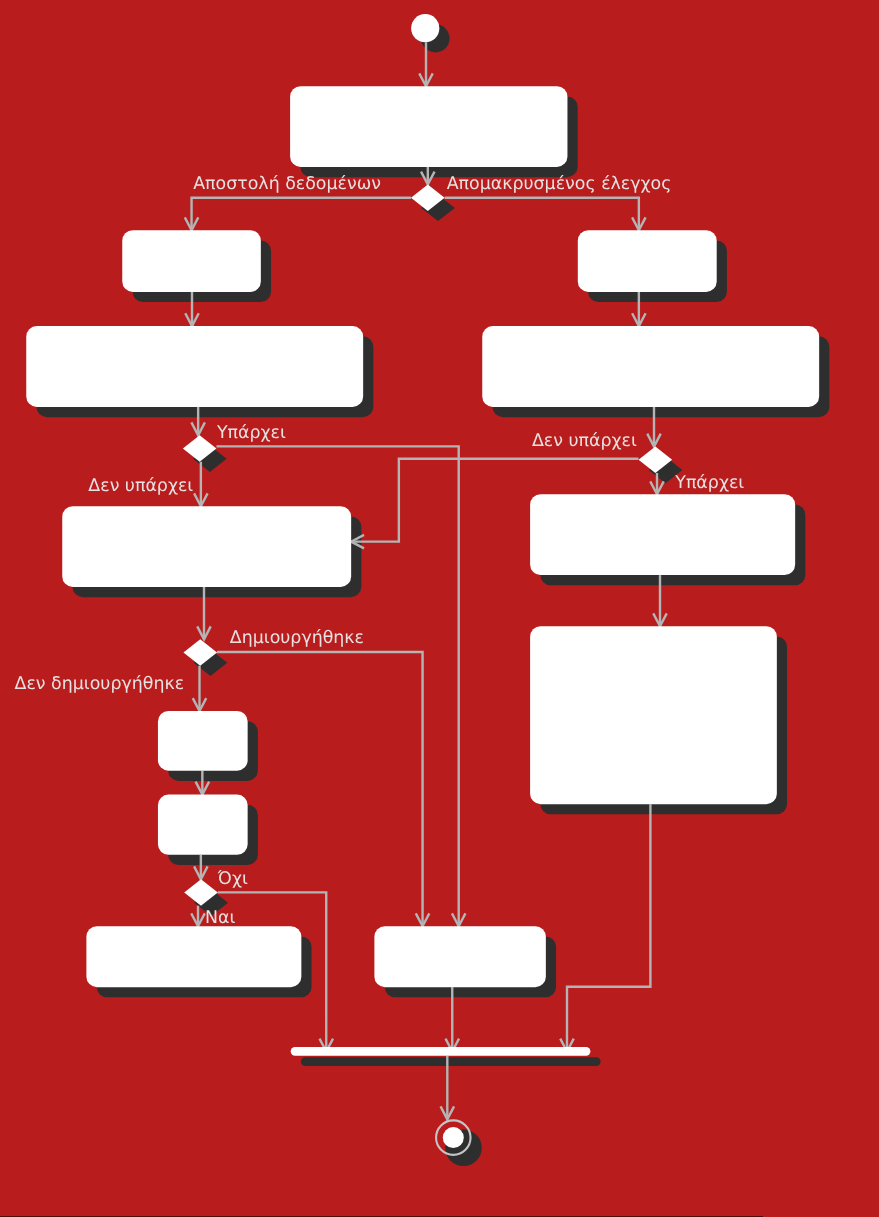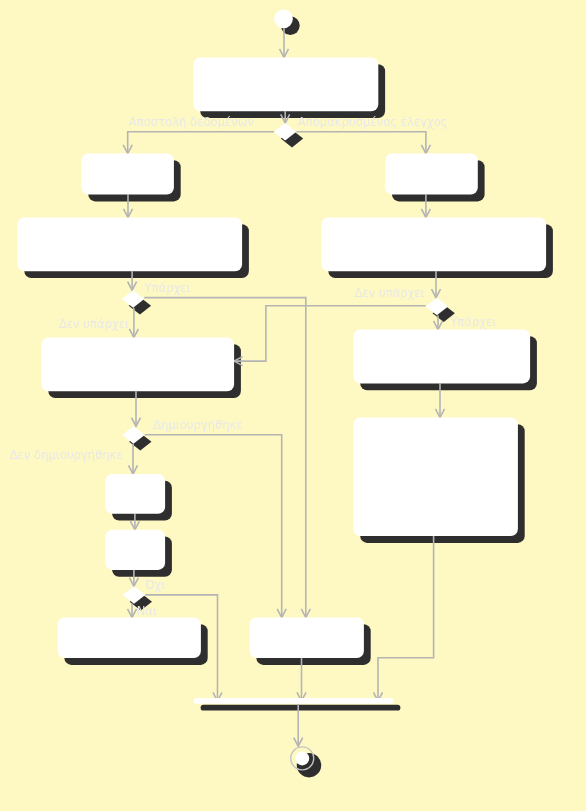--- a/index.html
+++ b/index.html
@@ -1,16 +1,16 @@
 <!DOCTYPE html>
 <html><head>
 <meta charset="utf-8">
 <style>
 html,body{margin:0;padding:0;background:#000;width:586px;height:811px;overflow:hidden;}
-#stage{position:relative;width:586px;height:811px;background:#fef9c3;}
+#stage{position:relative;width:586px;height:811px;background:#b91c1c;}
 svg{position:absolute;left:0;top:0;display:block;}
 .lbl{opacity:0.99;}
 #label-layer text{font-family:"DejaVu Sans", sans-serif;font-size:11.6px;}
 </style>
 </head>
 <body>
 
 <div id="stage">
 <svg id="canvas" width="586" height="811" viewBox="0 0 586 811">
  <g>

